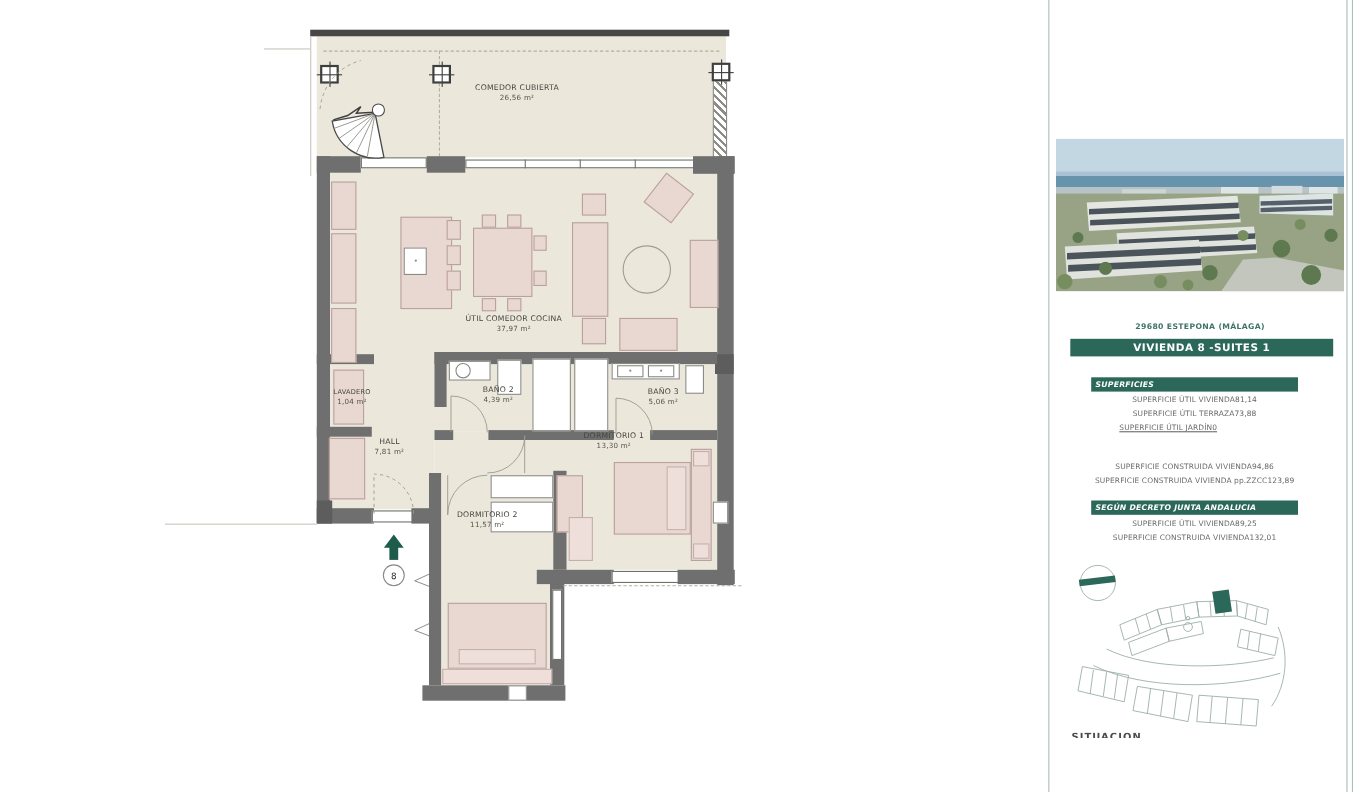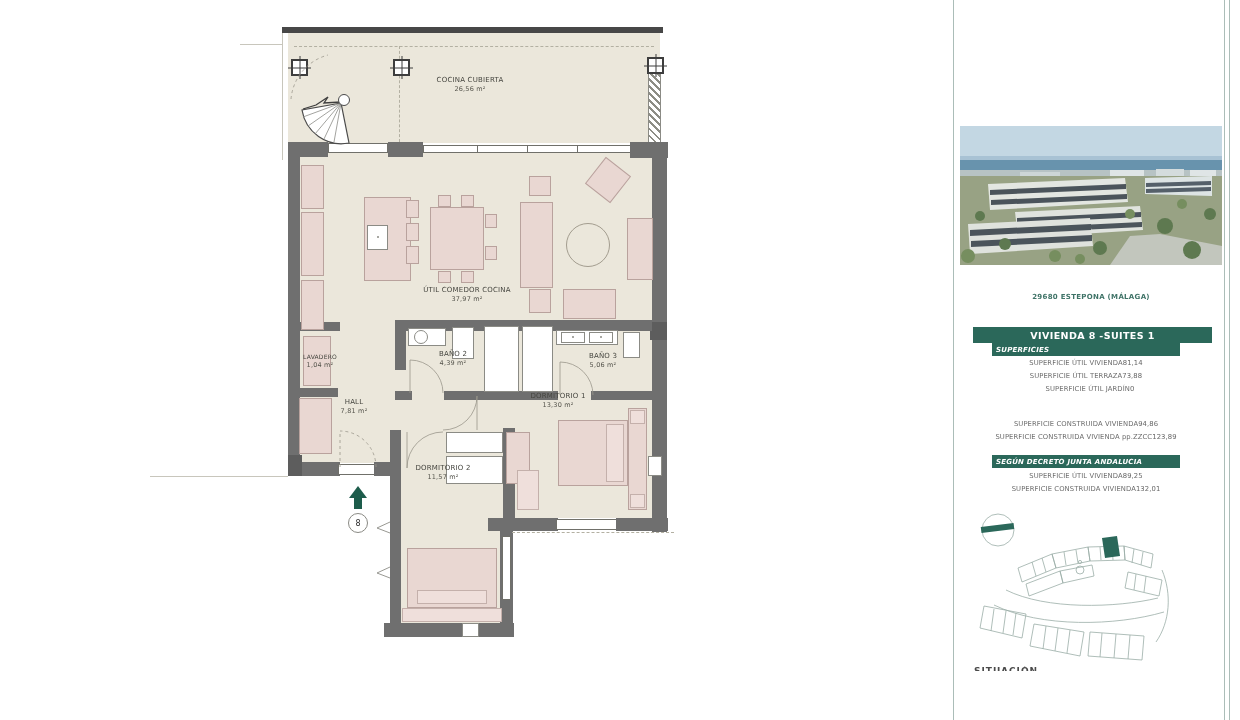--- a/index.html
+++ b/index.html
@@ -165,21 +165,21 @@
     <div class="furn-light" style="left:417px;top:590px;width:70px;height:14px;"></div>
     <div class="furn-light" style="left:402px;top:608px;width:100px;height:14px;"></div>
 
     <div class="arrow-head" style="left:349px;top:486px;"></div>
     <div class="arrow-stem" style="left:354px;top:497px;width:8px;height:12px;"></div>
     <div class="entry-circle" style="left:348px;top:513px;">
       <span>8</span>
     </div>
 
     <div class="rlabel" style="left:470px;top:76px;">
-      <div>COCINA CUBIERTA</div>
+      <div>COMEDOR CUBIERTA</div>
       <div class="area">26,56 m²</div>
     </div>
     <div class="rlabel" style="left:467px;top:286px;">
       <div>ÚTIL COMEDOR COCINA</div>
       <div class="area">37,97 m²</div>
     </div>
     <div class="rlabel" style="left:320px;top:353px;font-size:6px;">
       <div>LAVADERO</div>
       <div class="area">1,04 m²</div>
     </div>
@@ -273,32 +273,32 @@
         <circle cx="95" cy="130" r="6"></circle>
           <circle cx="170" cy="88" r="5"></circle>
           <circle cx="8" cy="130" r="7"></circle>
         <circle cx="120" cy="133" r="5"></circle>
           <circle cx="222" cy="78" r="5"></circle>
       </g>
     </svg>
   </div>
 
   <div class="address" style="left:960px;top:293px;width:262px;">29680 ESTEPONA (MÁLAGA)</div>
-  <div class="banner" style="left:973px;top:308px;width:239px;height:16px;margin-top:19px;">VIVIENDA 8 -SUITES 1</div>
+  <div class="banner" style="left:973px;top:308px;width:239px;height:16px;">VIVIENDA 8 -SUITES 1</div>
 
   <div class="thead" style="left:992px;top:343px;width:188px;height:13px;">SUPERFICIES</div>
   <div class="trow" style="left:992px;top:357px;width:188px;height:12px;">
     <span>SUPERFICIE ÚTIL VIVIENDA</span>
     <span class="val">81,14</span>
   </div>
   <div class="trow" style="left:992px;top:370px;width:188px;height:12px;">
     <span>SUPERFICIE ÚTIL TERRAZA</span>
     <span class="val">73,88</span>
   </div>
-  <div class="trow" style="left:996px;top:383px;width:188px;height:12px;">
+  <div class="trow" style="left:968px;top:383px;width:188px;height:12px;text-decoration:underline;">
     <span>SUPERFICIE ÚTIL JARDÍN</span>
     <span class="val">0</span>
   </div>
   <div class="trow" style="left:992px;top:418px;width:188px;height:12px;">
     <span>SUPERFICIE CONSTRUIDA VIVIENDA</span>
     <span class="val">94,86</span>
   </div>
   <div class="trow" style="left:992px;top:431px;width:188px;height:12px;">
     <span>SUPERFICIE CONSTRUIDA VIVIENDA pp.ZZCC</span>
     <span class="val">123,89</span>

